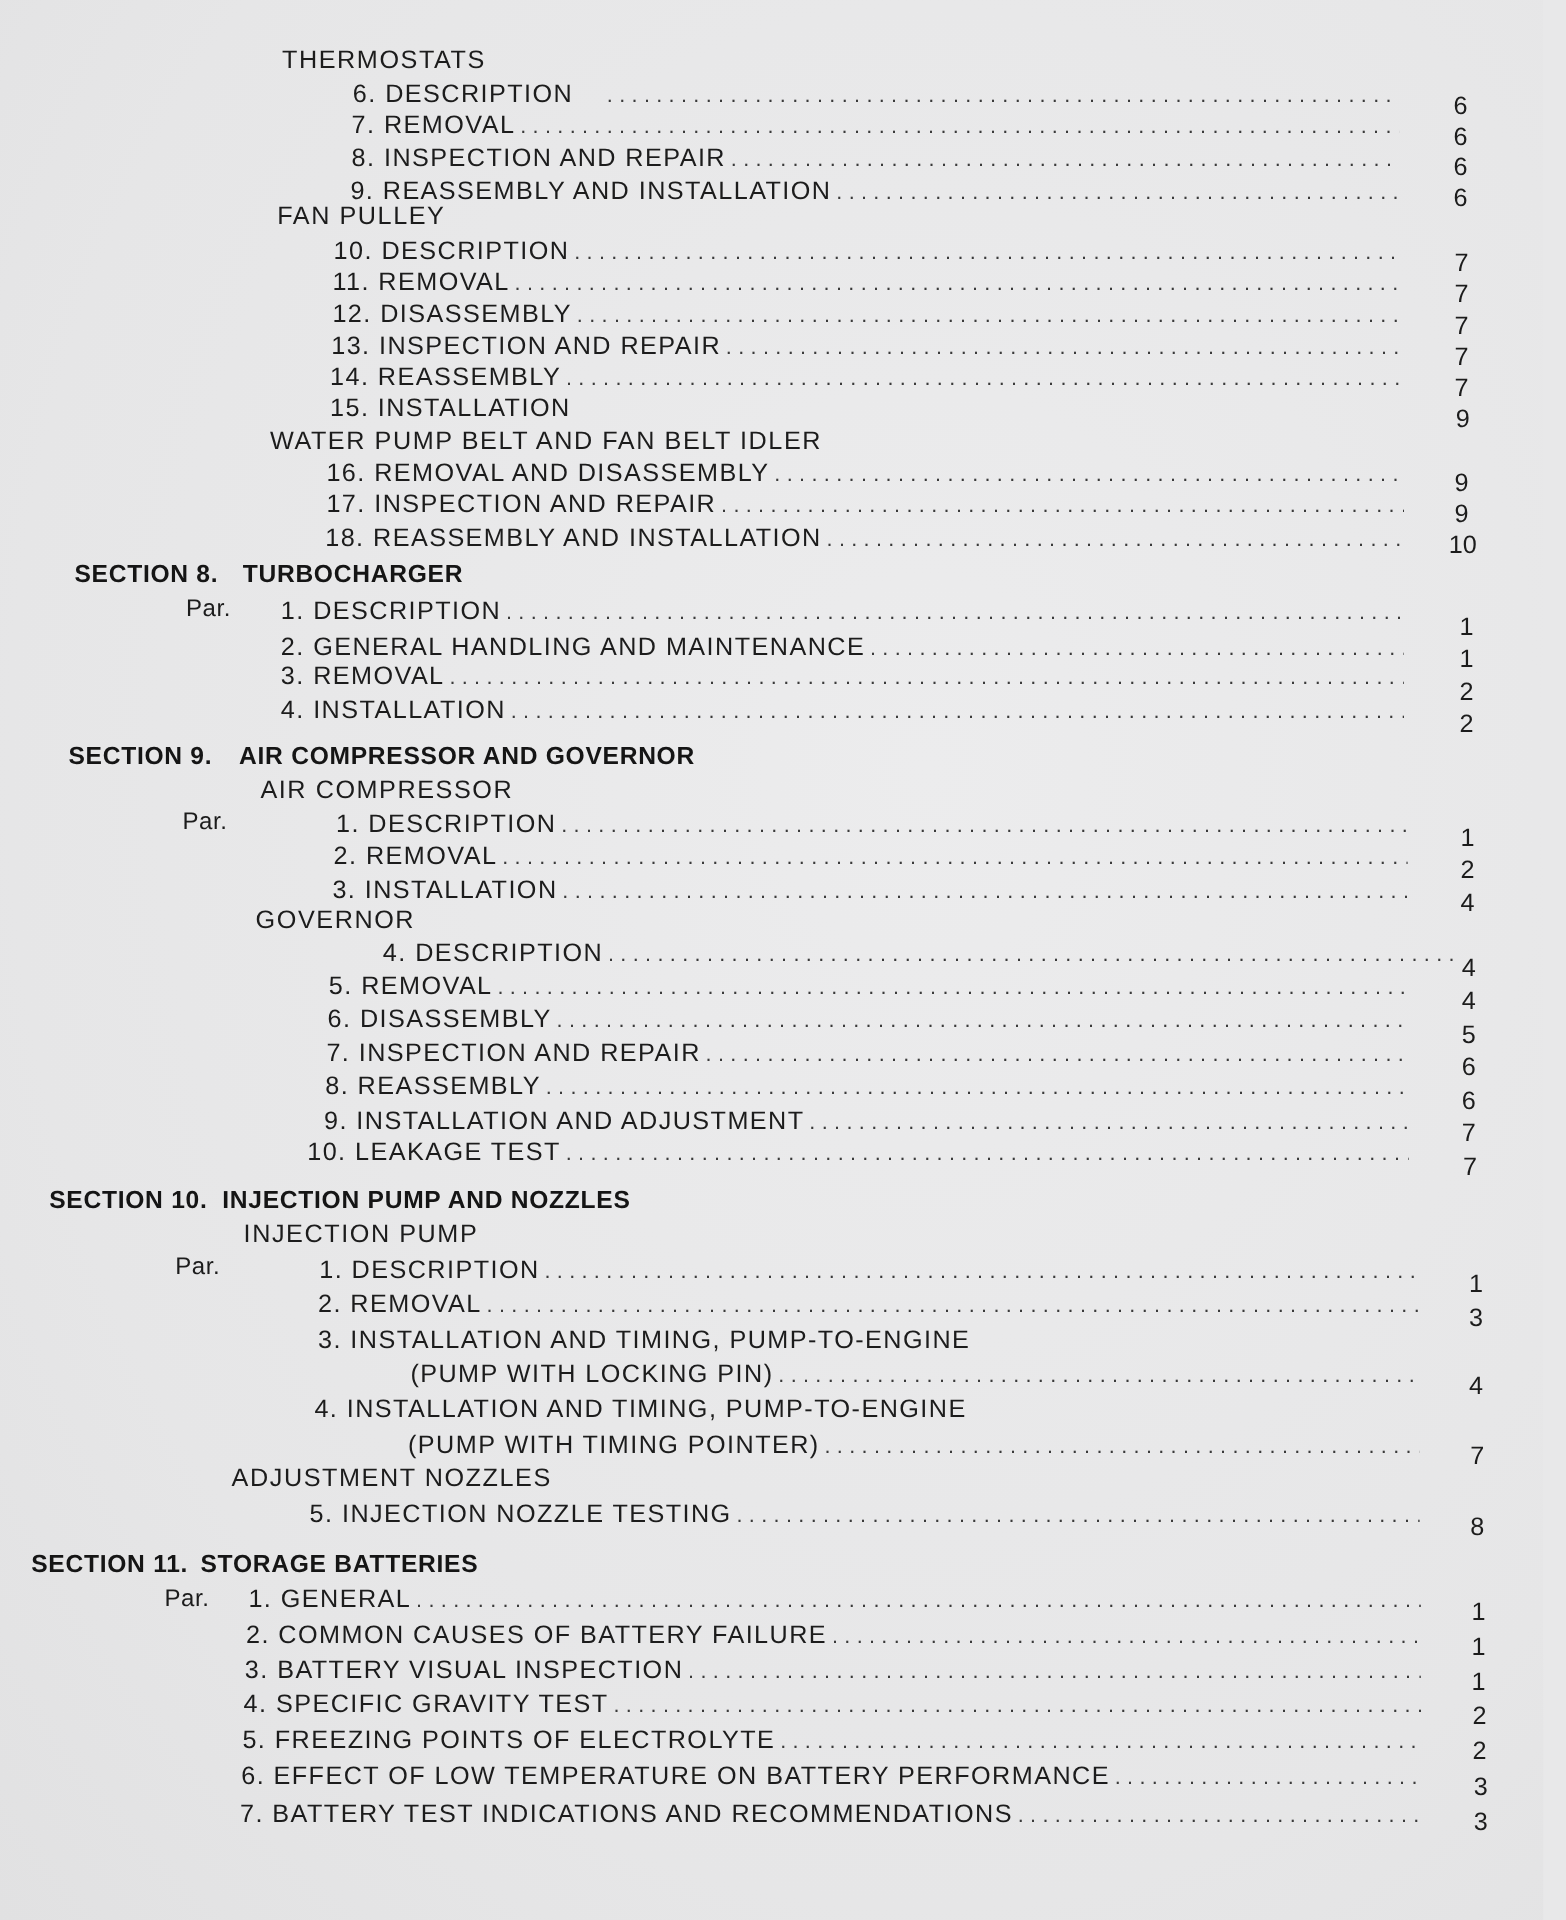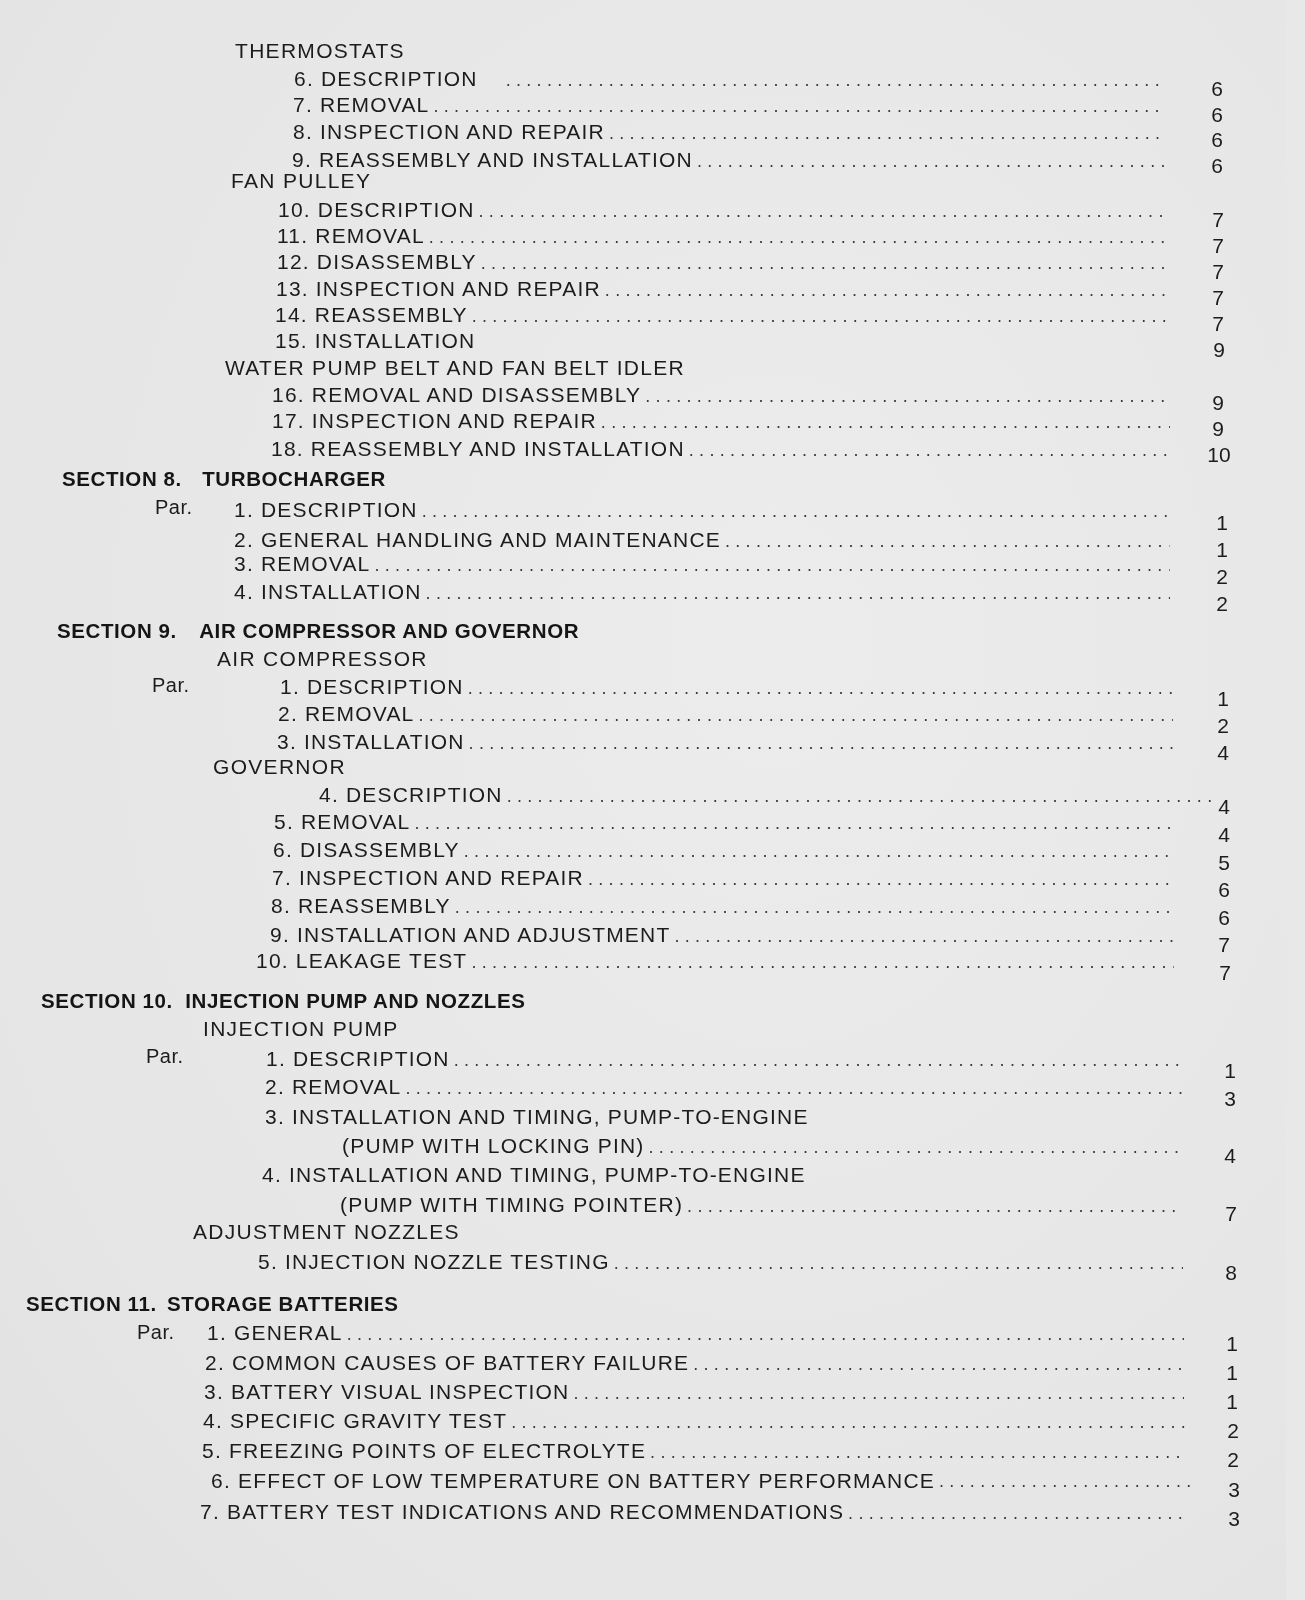--- a/index.html
+++ b/index.html
@@ -343,21 +343,21 @@
     <span class="leader"></span>
   </div>
   <div class="page-num" style="left:1213px; top:1418px;">2</div>
 
   <div class="entry" style="left:202px; top:1438px; width:983px;">
     <span class="label">5. FREEZING POINTS OF ELECTROLYTE</span>
     <span class="leader"></span>
   </div>
   <div class="page-num" style="left:1213px; top:1447px;">2</div>
 
-  <div class="entry" style="left:211px; top:1468px; width:985px;align-items:flex-end;">
+  <div class="entry" style="left:201px; top:1468px; width:985px;">
     <span class="label">6. EFFECT OF LOW TEMPERATURE ON BATTERY PERFORMANCE</span>
     <span class="leader"></span>
   </div>
   <div class="page-num" style="left:1214px; top:1477px;">3</div>
 
   <div class="entry" style="left:200px; top:1499px; width:986px;">
     <span class="label">7. BATTERY TEST INDICATIONS AND RECOMMENDATIONS</span>
     <span class="leader"></span>
   </div>
   <div class="page-num" style="left:1214px; top:1506px;">3</div>

